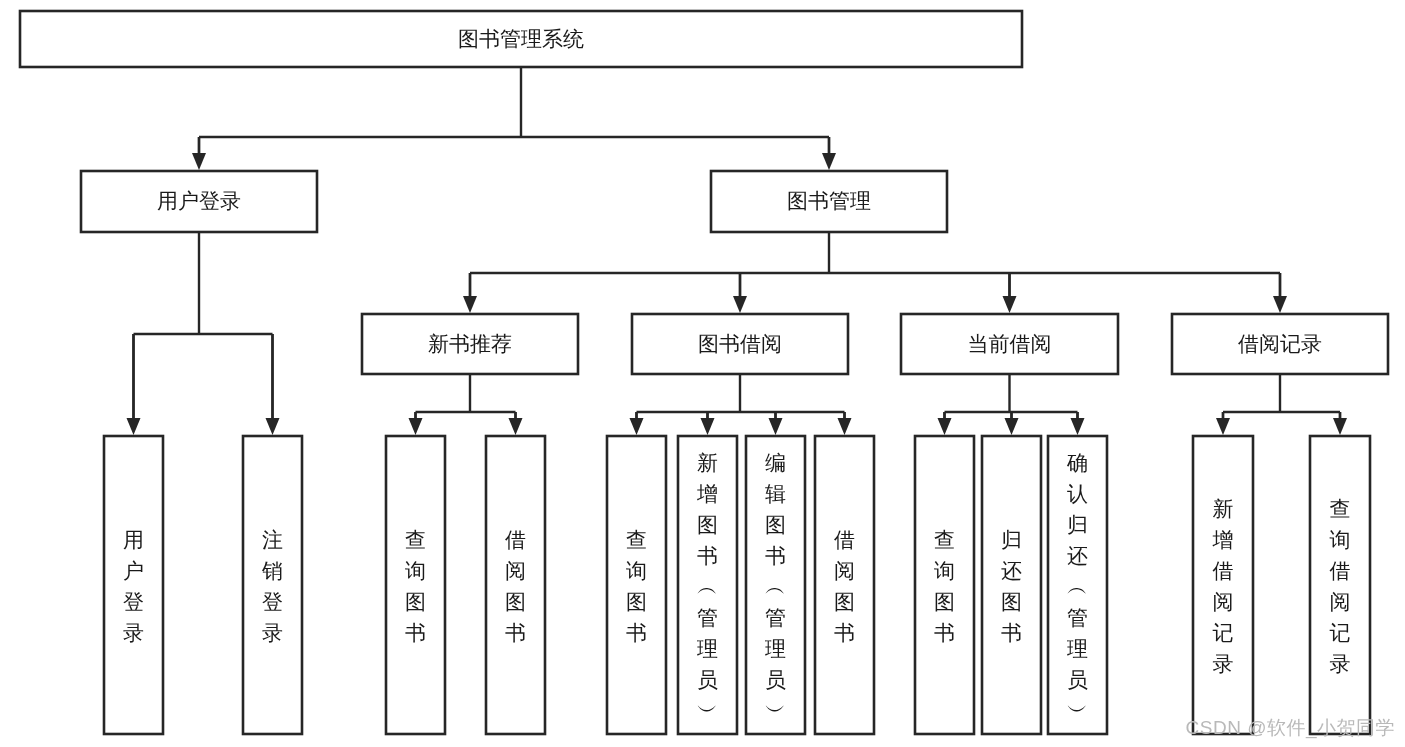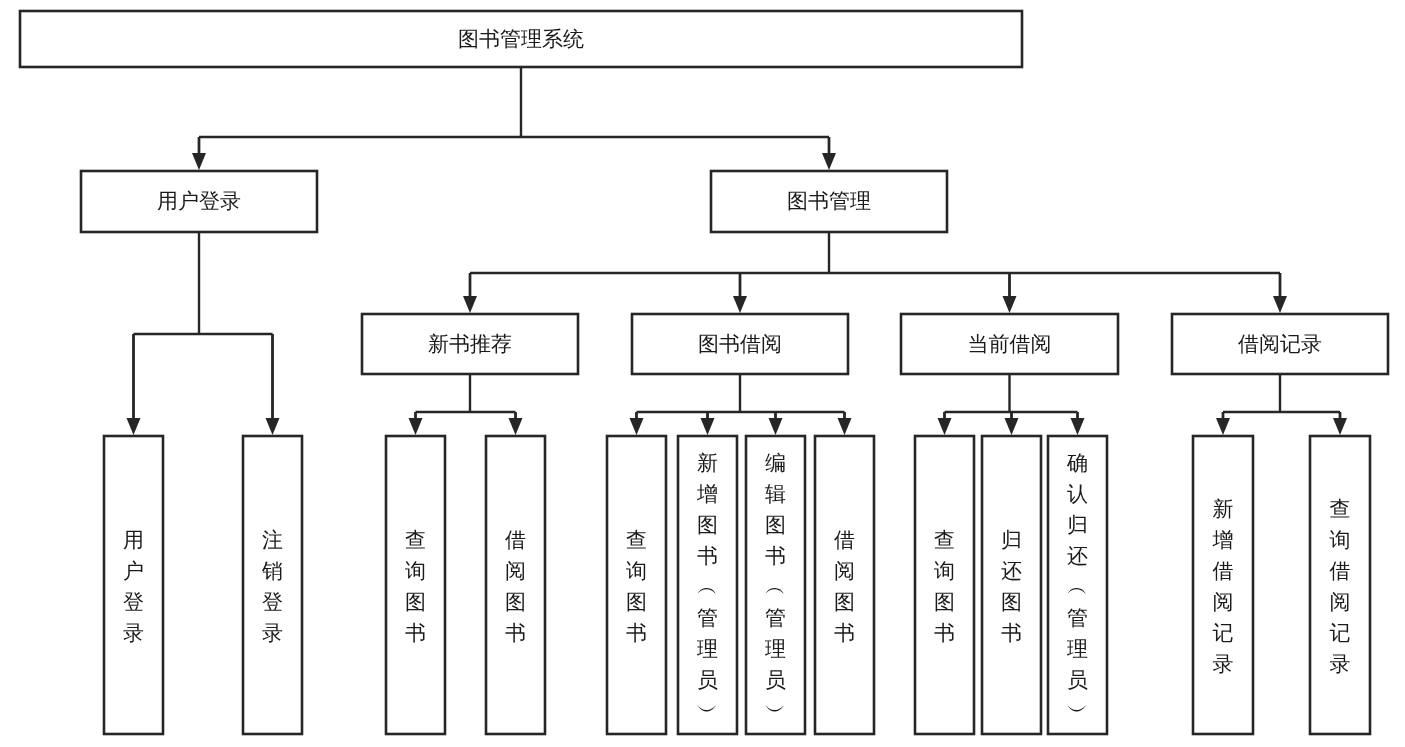--- a/index.html
+++ b/index.html
@@ -233,13 +233,14 @@
         <g>
           <rect x="1193" y="436" width="60" height="298" class="node-box"></rect>
           <text x="1223" y="516.18" class="node-label-vert"><tspan x="1223" dy="0">新</tspan><tspan x="1223" dy="31">增</tspan><tspan x="1223" dy="31">借</tspan><tspan x="1223" dy="31">阅</tspan><tspan x="1223" dy="31">记</tspan><tspan x="1223" dy="31">录</tspan></text>
         </g>
         <g>
           <rect x="1310" y="436" width="60" height="298" class="node-box"></rect>
           <text x="1340" y="516.18" class="node-label-vert"><tspan x="1340" dy="0">查</tspan><tspan x="1340" dy="31">询</tspan><tspan x="1340" dy="31">借</tspan><tspan x="1340" dy="31">阅</tspan><tspan x="1340" dy="31">记</tspan><tspan x="1340" dy="31">录</tspan></text>
         </g>
       </g>
   </svg>
+  <div class="watermark">CSDN @软件_小贺同学</div>
 </div>
 
 </body></html>

